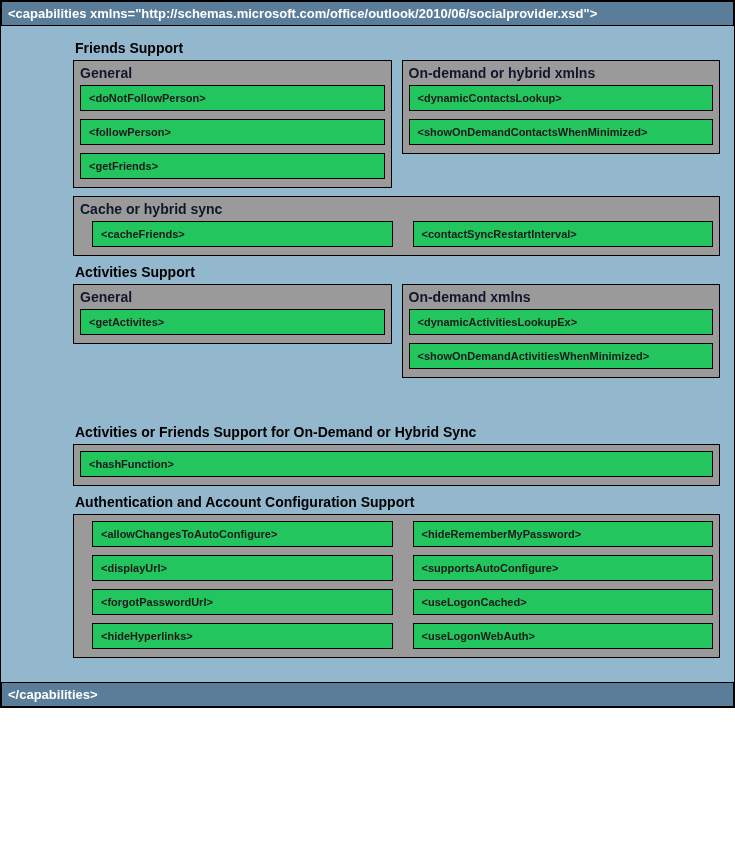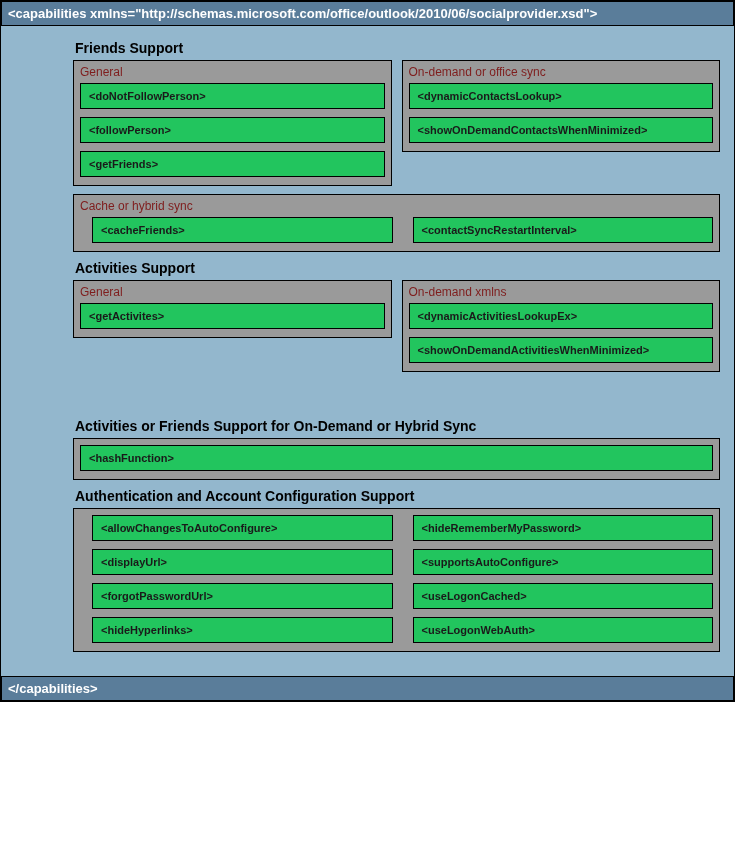--- a/index.html
+++ b/index.html
@@ -38,23 +38,23 @@
     gap: 10px;
     margin-bottom: 8px;
   }
   .group-box {
     background: #9a9a9a;
     border: 1px solid #000;
     padding: 2px 6px 8px 6px;
   }
   .group-box-full { flex: 1; }
   .group-title {
-    font-size: 12px;
-    font-weight: normal;
-    color: #7f1d1d;
+    font-size: 14px;
+    font-weight: bold;
+    color: #0f172a;
     padding: 2px 0 4px 0;
   }
   .element-tag {
     background: #22c55e;
     border: 1px solid #000;
     padding: 6px 8px;
     font-size: 11px;
     font-weight: bold;
     color: #1a1a1a;
     margin-bottom: 8px;
@@ -79,21 +79,21 @@
 
     <div class="section-title">Friends Support</div>
     <div class="row">
       <div class="group-box group-box-full">
         <div class="group-title">General</div>
         <div class="element-tag">&lt;doNotFollowPerson&gt;</div>
         <div class="element-tag">&lt;followPerson&gt;</div>
         <div class="element-tag">&lt;getFriends&gt;</div>
       </div>
       <div class="group-box group-box-full" style="align-self:flex-start;">
-        <div class="group-title">On-demand or office sync</div>
+        <div class="group-title">On-demand or hybrid xmlns</div>
         <div class="element-tag">&lt;dynamicContactsLookup&gt;</div>
         <div class="element-tag">&lt;showOnDemandContactsWhenMinimized&gt;</div>
       </div>
     </div>
     <div class="row">
       <div class="group-box group-box-full">
         <div class="group-title">Cache or hybrid sync</div>
         <div class="two-col-inner">
           <div class="col">
               <div class="element-tag">&lt;cacheFriends&gt;</div>

